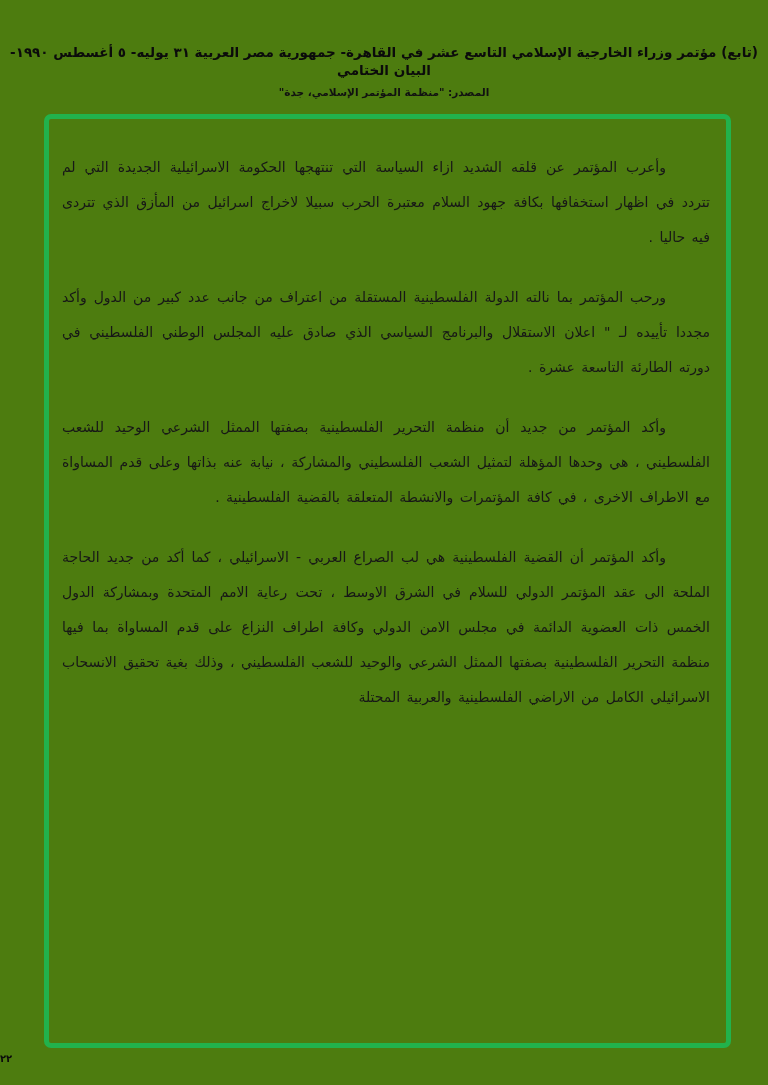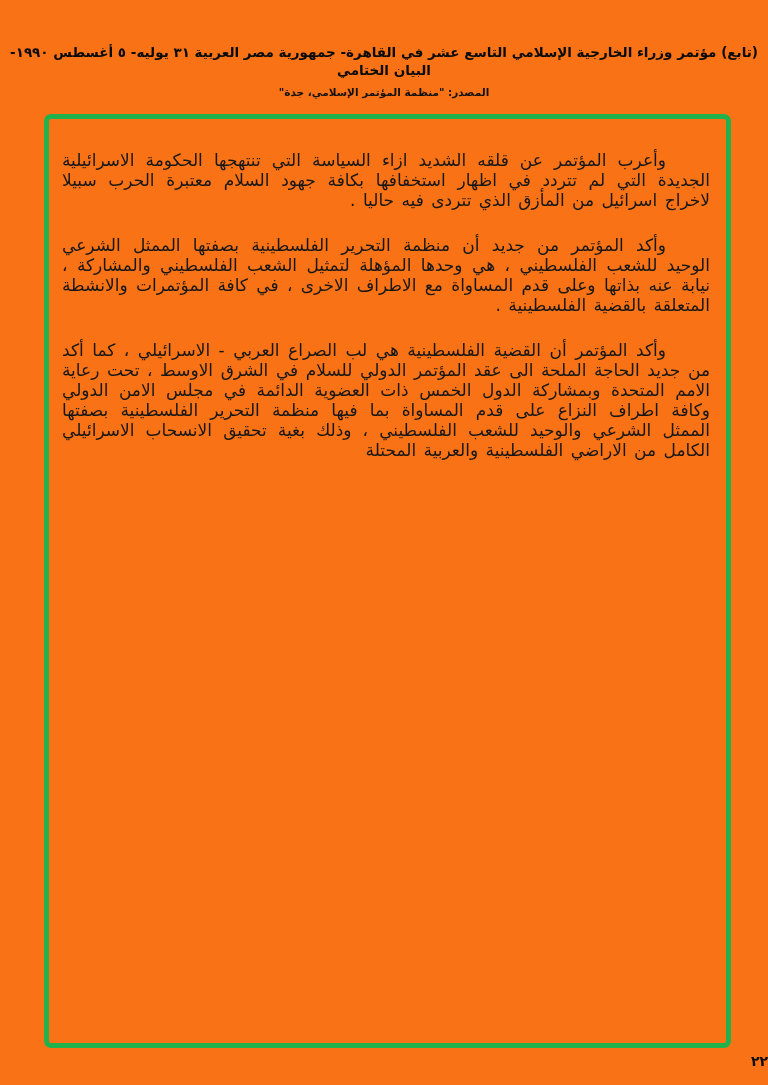--- a/index.html
+++ b/index.html
@@ -5,21 +5,21 @@
   * { margin: 0; padding: 0; box-sizing: border-box; }
   html, body {
     width: 768px; height: 1085px;
     background: #ffffff;
     font-family: "DejaVu Sans", sans-serif;
     position: relative;
     overflow: hidden;
   }
   .page {
     position: absolute; inset: 0;
-    background: #f97316;
+    background: #4d7c0f;
     padding-left: 14px;
   }
   .header {
     position: absolute;
     top: 44px; left: 10px; right: 10px;
     direction: rtl;
     text-align: center;
     color: #0b0b0b;
   }
   .header-title {
@@ -42,51 +42,52 @@
     border-radius: 7px;
     background: transparent;
   }
   .text-block {
     position: absolute;
     top: 150px;
     right: 58px;
     width: 648px;
     direction: rtl;
     text-align: justify;
-    font-size: 17px;
-    line-height: 20px;
+    font-size: 14px;
+    line-height: 35px;
     color: #171717;
   }
   .text-block p {
     margin: 0 0 25px 0;
     text-indent: 44px;
     word-spacing: 2px;
   }
   .page-number {
     position: absolute;
     top: 1053px; left: 0; right: 0;
-    text-align: right;
-    font-size: 14px;
+    text-align: left;
+    font-size: 10px;
     font-weight: bold;
     color: #0b0b0b;
   }
 </style>
 </head>
 <body>
 
 <div class="page">
 
   <div class="header">
     <div class="header-title">(تابع) مؤتمر وزراء الخارجية الإسلامي التاسع عشر في القاهرة- جمهورية مصر العربية ٣١ يوليه- ٥ أغسطس ١٩٩٠- البيان الختامي</div>
     <div class="header-source">المصدر: "منظمة المؤتمر الإسلامي، جدة"</div>
   </div>
 
   <div class="content-frame"></div>
 
   <div class="text-block">
     <p>وأعرب المؤتمر عن قلقه الشديد ازاء السياسة التي تنتهجها الحكومة الاسرائيلية الجديدة التي لم تتردد في اظهار استخفافها بكافة جهود السلام معتبرة الحرب سبيلا لاخراج اسرائيل من المأزق الذي تتردى فيه حاليا .</p>
+    <p>ورحب المؤتمر بما نالته الدولة الفلسطينية المستقلة من اعتراف من جانب عدد كبير من الدول وأكد مجددا تأييده لـ " اعلان الاستقلال والبرنامج السياسي الذي صادق عليه المجلس الوطني الفلسطيني في دورته الطارئة التاسعة عشرة .</p>
     <p>وأكد المؤتمر من جديد أن منظمة التحرير الفلسطينية بصفتها الممثل الشرعي الوحيد للشعب الفلسطيني ، هي وحدها المؤهلة لتمثيل الشعب الفلسطيني والمشاركة ، نيابة عنه بذاتها وعلى قدم المساواة مع الاطراف الاخرى ، في كافة المؤتمرات والانشطة المتعلقة بالقضية الفلسطينية .</p>
     <p>وأكد المؤتمر أن القضية الفلسطينية هي لب الصراع العربي - الاسرائيلي ، كما أكد من جديد الحاجة الملحة الى عقد المؤتمر الدولي للسلام في الشرق الاوسط ، تحت رعاية الامم المتحدة وبمشاركة الدول الخمس ذات العضوية الدائمة في مجلس الامن الدولي وكافة اطراف النزاع على قدم المساواة بما فيها منظمة التحرير الفلسطينية بصفتها الممثل الشرعي والوحيد للشعب الفلسطيني ، وذلك بغية تحقيق الانسحاب الاسرائيلي الكامل من الاراضي الفلسطينية والعربية المحتلة</p>
   </div>
 
   <div class="page-number">٢٢</div>
 
 </div>
 
 </body></html>

